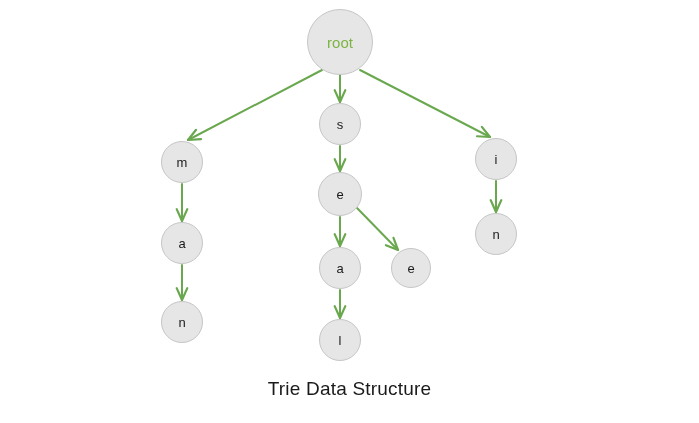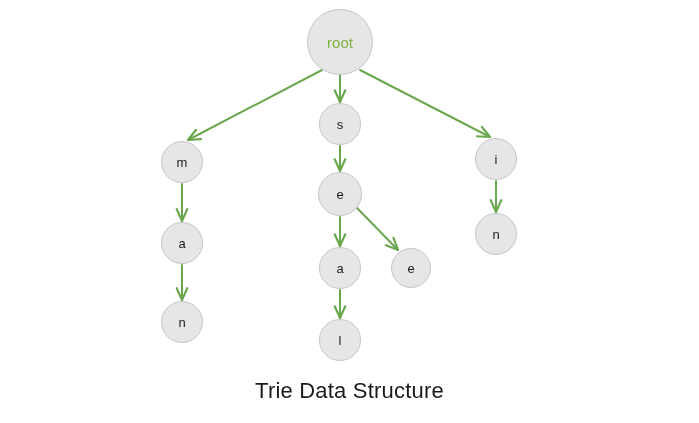--- a/index.html
+++ b/index.html
@@ -42,21 +42,21 @@
   .node.root .node-label {
     font-size: 15px;
     color: #7cb342;
   }
   #caption {
     position: absolute;
     left: 0;
     width: 699px;
     text-align: center;
     color: #1a1a1a;
-    font-size: 22px;
+    font-size: 19px;
     letter-spacing: .2px;
     z-index: 3;
   }
 </style>
 </head>
 <body>
 
 <div id="canvas" style="background: rgb(255, 255, 255);">
 
   <svg id="edges" viewBox="0 0 699 423">

